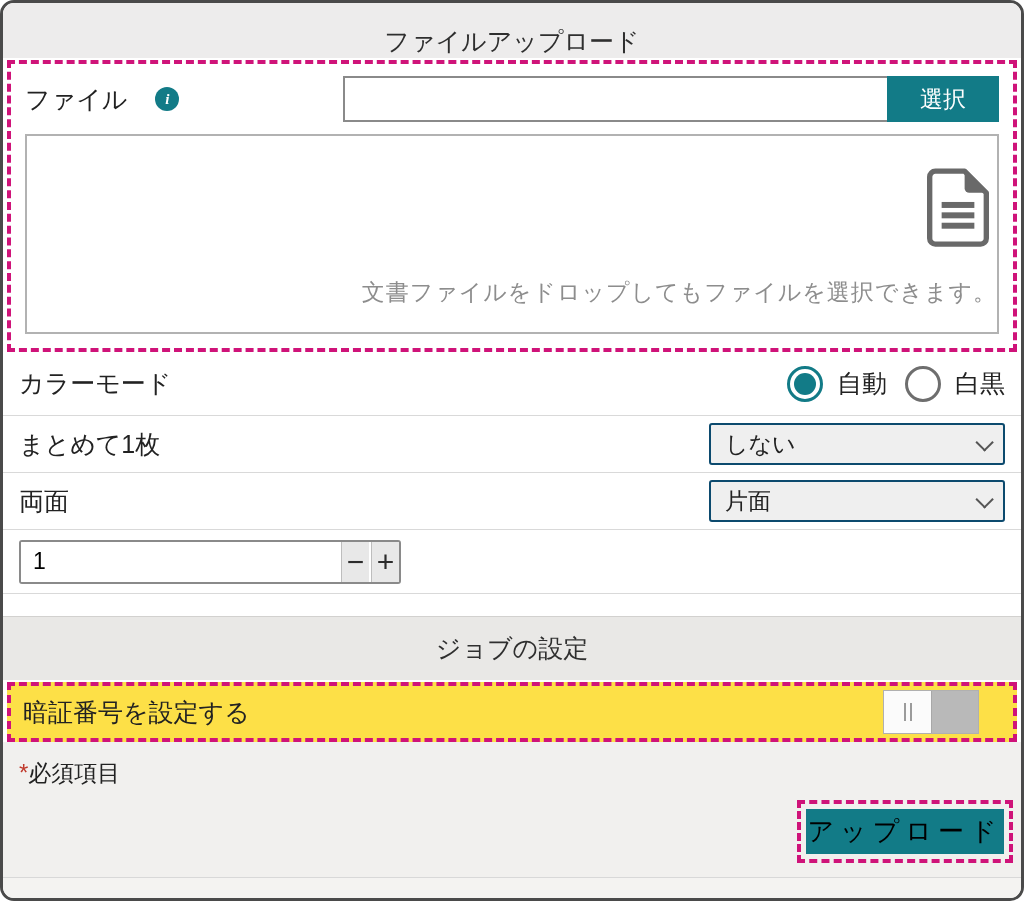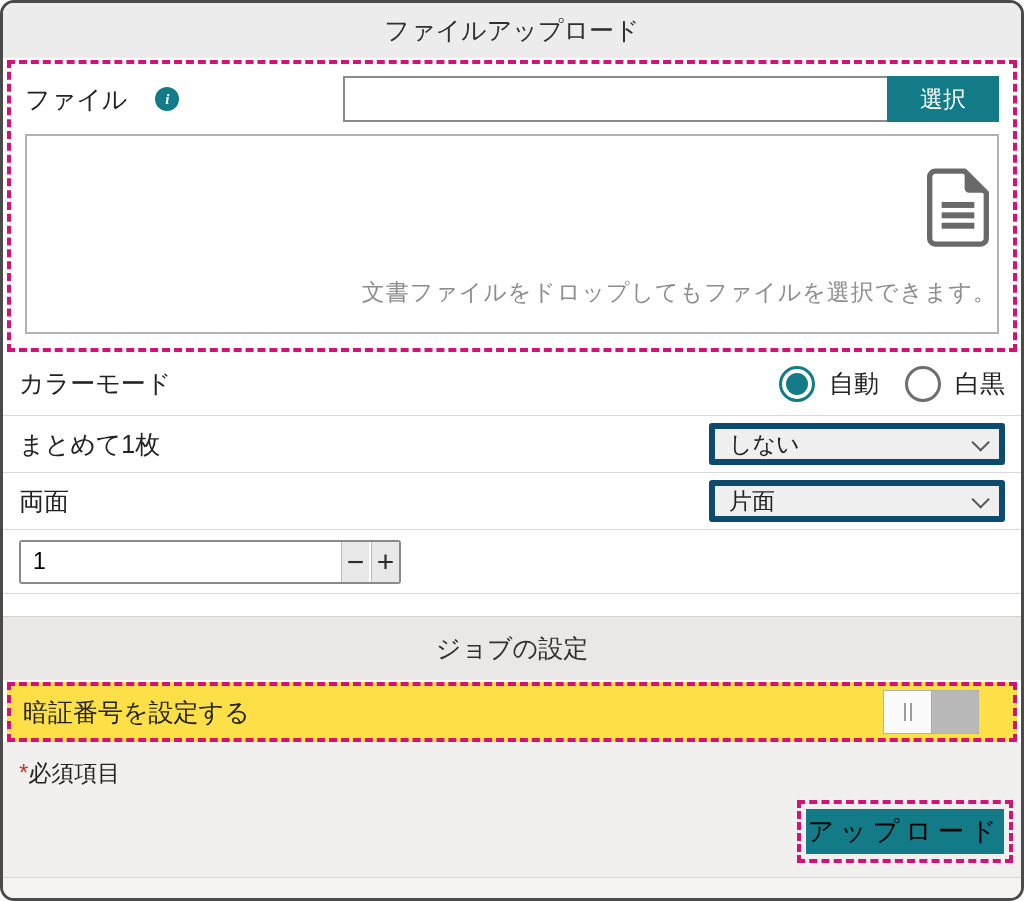--- a/index.html
+++ b/index.html
@@ -4,21 +4,21 @@
 <style>
   * { margin:0; padding:0; box-sizing:border-box; }
   html,body { width:1024px; height:901px; background:#ffffff;
     font-family:"Liberation Sans","DejaVu Sans",sans-serif; }
 
   .window { position:relative; width:1024px; height:901px;
     border:3px solid #4a4a4a; border-radius:14px; background:#ffffff;
     overflow:hidden; display:flex; flex-direction:column; }
 
   .titlebar { height:55px; flex:0 0 auto; background:#edecec;
-    display:flex; align-items:center; justify-content:center;
+    display:flex; align-items:flex-end; justify-content:center;
     font-size:25px; color:#2f2f2f; }
 
   
   .upload-section { flex:0 0 auto; margin:2px 4px 0; border:4px dashed #cf1379;
     background:#ffffff; padding:6px 0 14px; }
   .file-row { display:flex; align-items:center; padding:6px 14px 4px; height:56px; }
   .file-label { font-size:25px; color:#222; }
   .info-icon { width:24px; height:24px; border-radius:50%; background:#127b87;
     color:#fff; margin-left:28px; display:flex; align-items:center; justify-content:center;
     font-size:15px; font-weight:bold; font-style:italic; font-family:"Liberation Serif","DejaVu Serif",serif; }
@@ -34,28 +34,28 @@
   .drop-text { color:#8d8d8d; font-size:23px; letter-spacing:1px; }
 
   
   .rows { flex:0 0 auto; }
   .row { display:flex; align-items:center; padding:0 16px;
     border-bottom:1px solid #d9d9d9; font-size:25px; color:#222; background:#fff; }
   .row.h64 { height:64px; } .row.h57 { height:57px; }
   .row-label { margin-right:auto; display:flex; align-items:center; }
   .req-star { color:#c0392b; font-size:24px; margin-left:12px; }
 
-  .radio-group { display:flex; align-items:center; gap:26px; }
+  .radio-group { display:flex; align-items:center; gap:18px; }
   .radio-opt { display:flex; align-items:center; gap:14px; cursor:pointer; }
   .radio { width:36px; height:36px; border-radius:50%; background:#fff; position:relative; }
   .radio.on { border:3px solid #127b87; }
   .radio.on::after { content:""; position:absolute; inset:4px; border-radius:50%; background:#127b87; }
   .radio.off { border:3px solid #6e6e6e; }
 
-  .select-box { width:296px; height:42px; background:#efefef; border:6px solid #0c4a6e;
+  .select-box { width:296px; height:42px; background:#efefef; border:2px solid #0c4a6e;
     border-radius:3px; display:flex; align-items:center; padding:2px 14px;
     font-size:23px; color:#222; cursor:pointer;gap:28px; }
   .chevron { margin-left:auto; width:13px; height:13px; border-right:2.5px solid #555;
     border-bottom:2.5px solid #555; transform:rotate(45deg) translateY(-3px); }
 
   .stepper { width:382px; height:44px; border:2px solid #8a8a8a; border-radius:3px;
     background:#fff; display:flex; align-items:stretch; overflow:hidden; }
   .stepper-value { flex:1; border:none; font-size:23px; padding:0 12px; background:#fff; outline:none; }
   .step-btn { width:60px; background:#e8e8e8; border:none; border-left:1px solid #bdbdbd;
     font-size:30px; color:#2c2c2c; cursor:pointer; line-height:1; }

